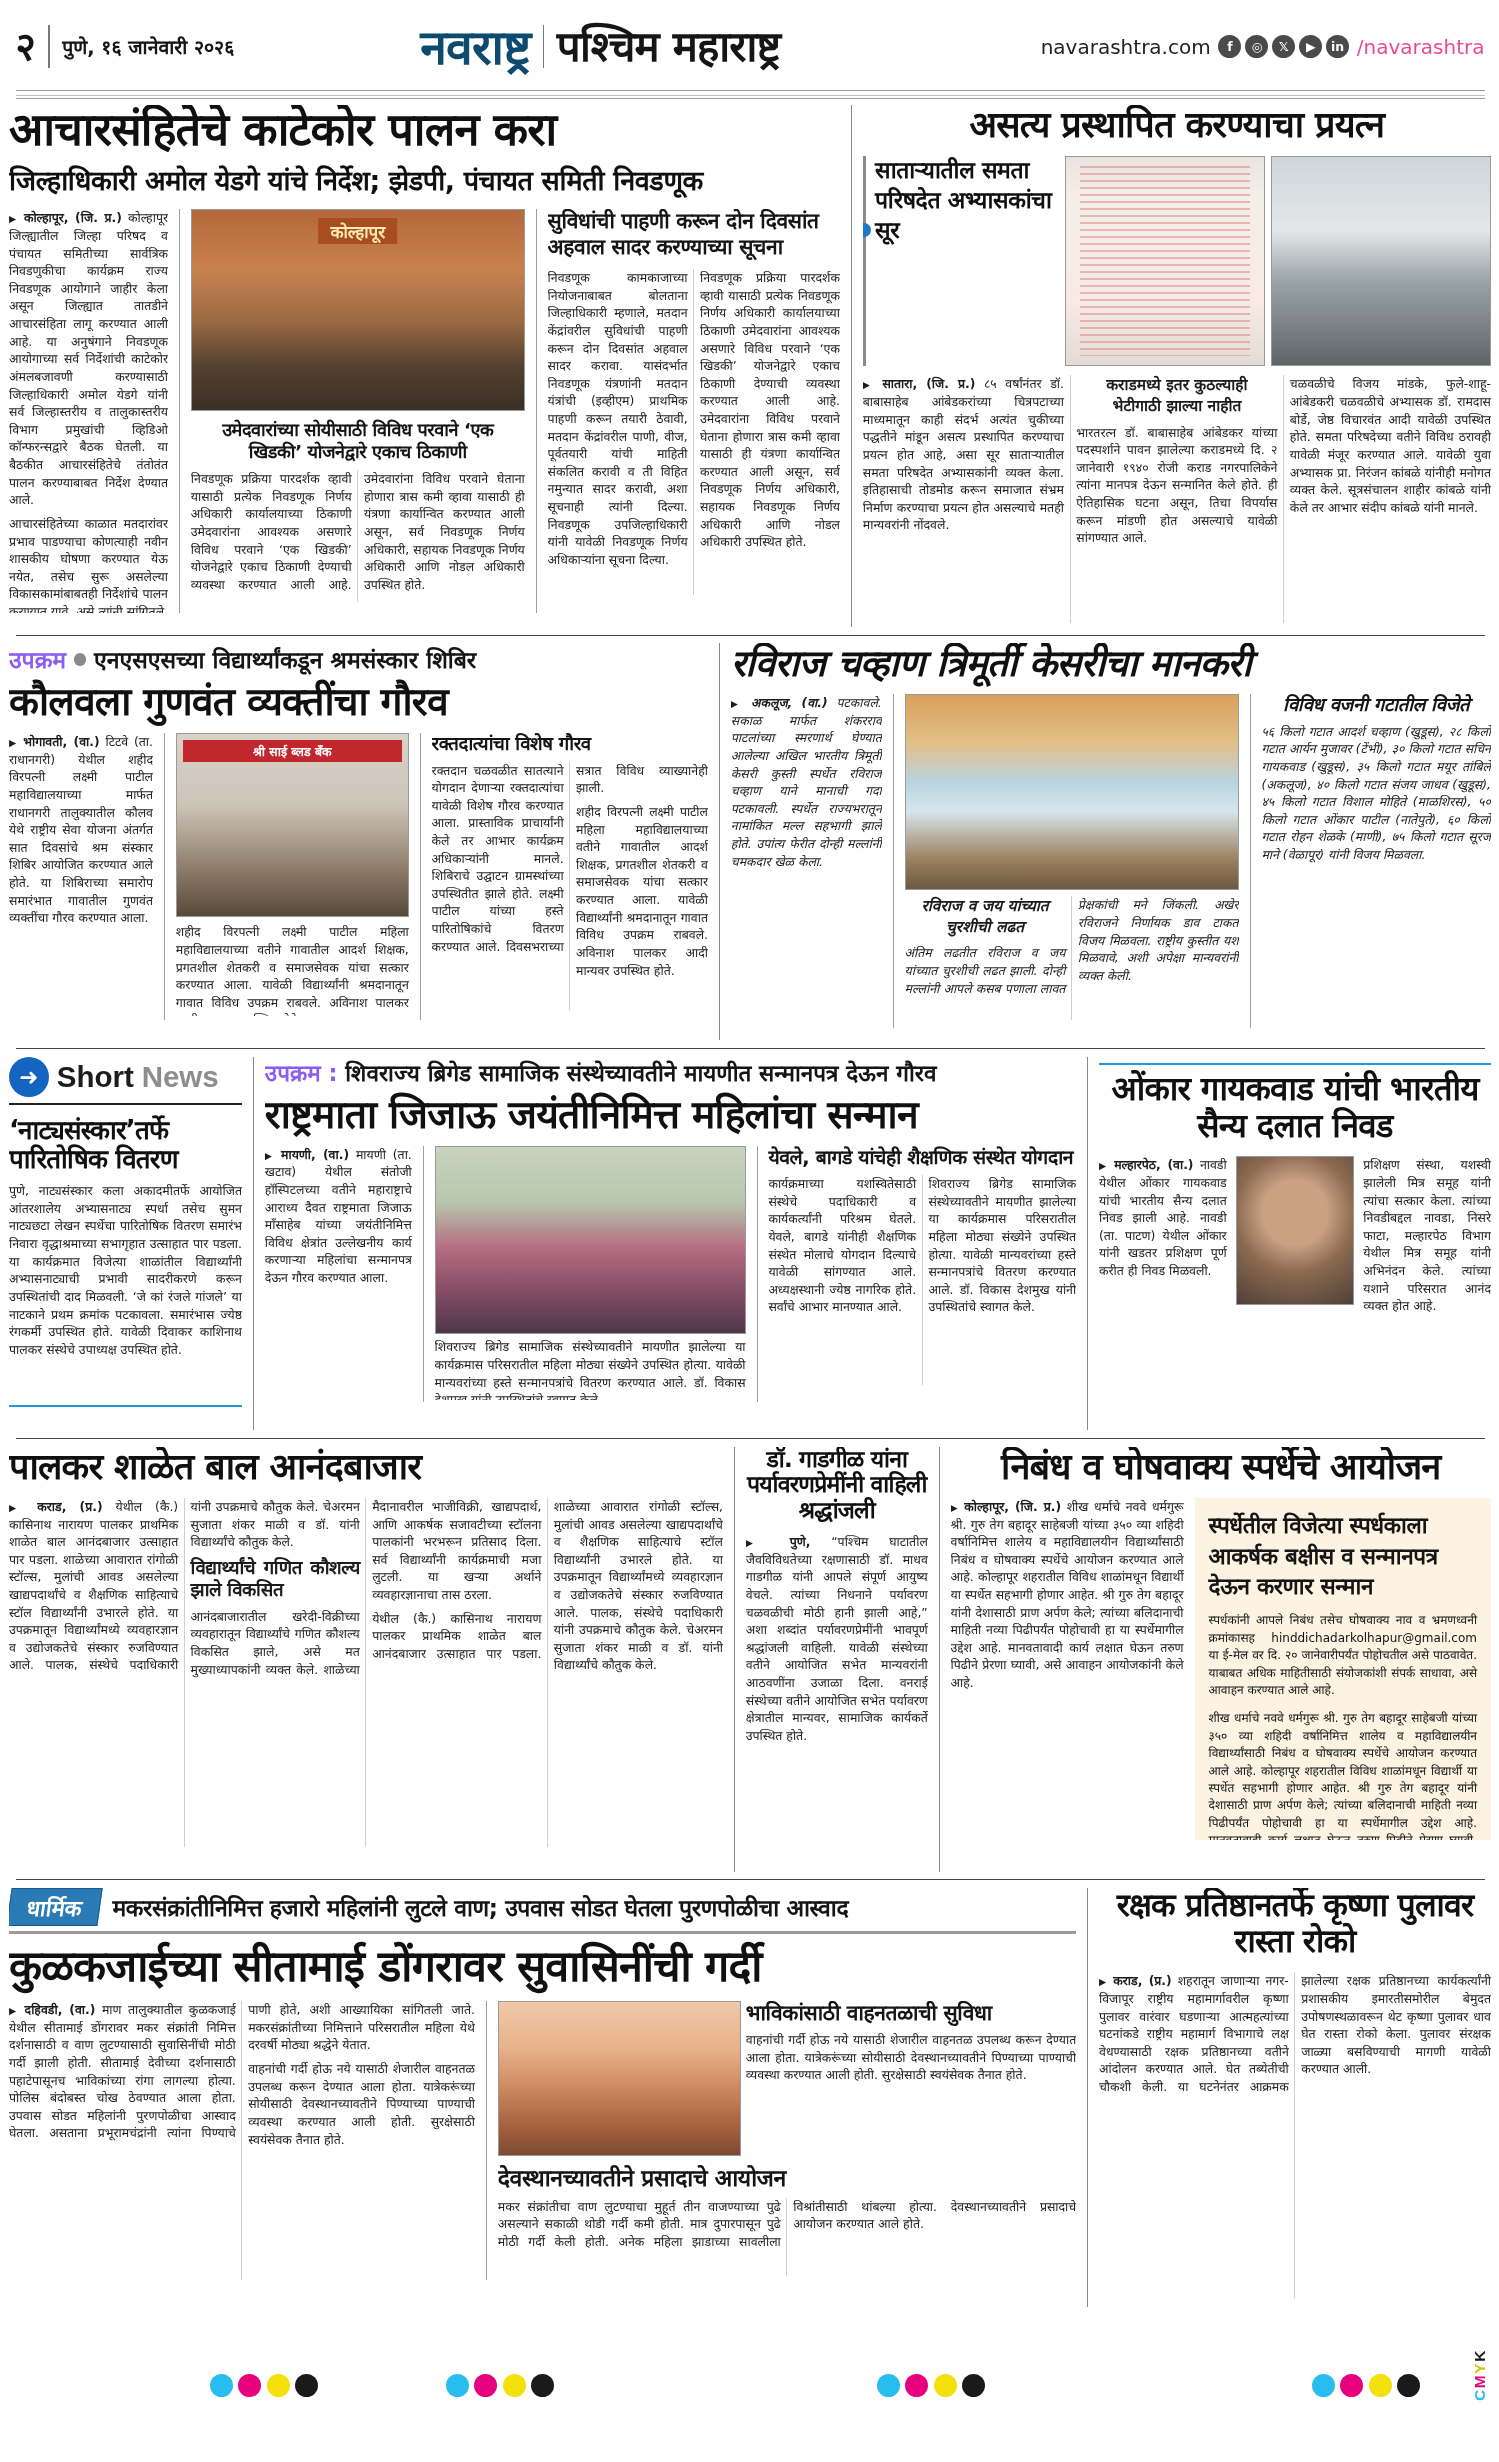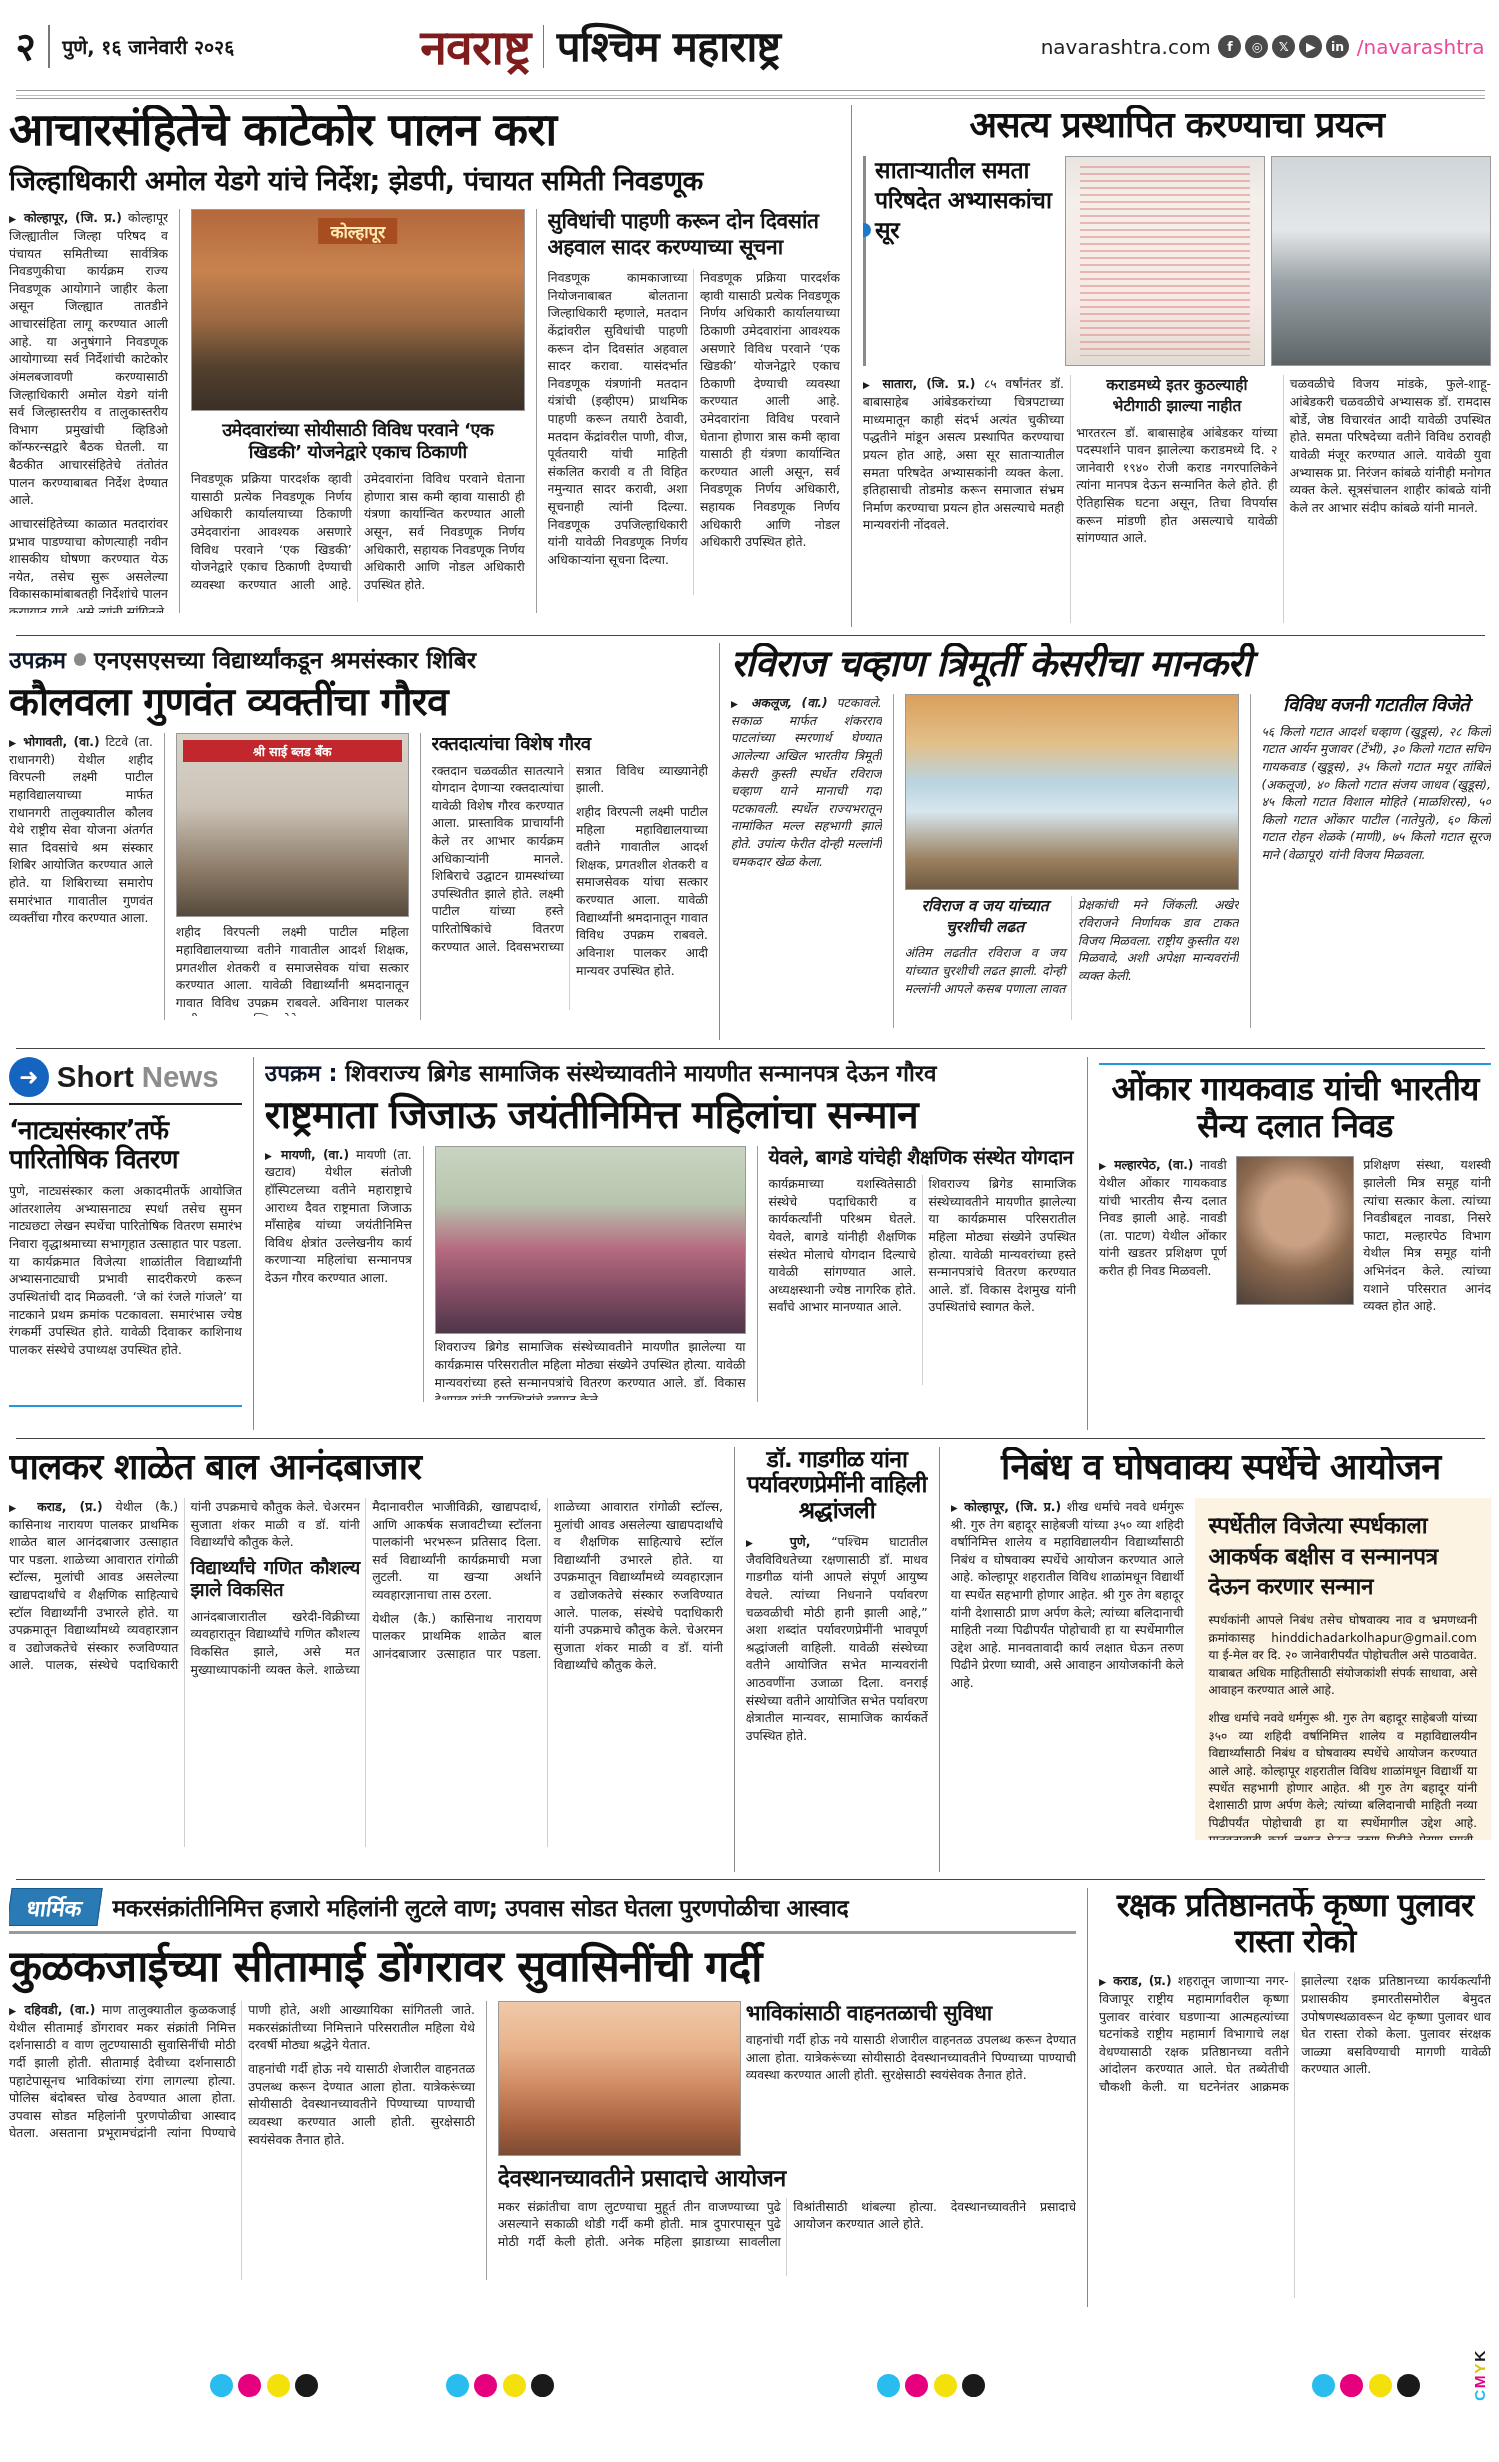--- a/index.html
+++ b/index.html
@@ -5,35 +5,35 @@
   html,body{margin:0;padding:0;background:#e8e8e8;}
   .page{position:relative;width:1500px;height:2462px;margin:0 auto;background:#ffffff;
         font-family:"DejaVu Sans",sans-serif;color:#151515;overflow:hidden;}
   .inner{padding:0 9px;}
   
   .mast{display:flex;align-items:center;height:78px;padding:7.8px 15.5px 0 15.5px;}
   .mast .pageno{font-size:39px;font-weight:bold;line-height:1;}
   .vrule{width:1.6px;background:#777;height:43px;margin:0 12.4px;}
   .mast .date{font-size:19.4px;font-weight:bold;}
   .mast-center{display:flex;align-items:center;margin-left:186px;}
-  .brand{color:#7f1d1d;font-size:48px;font-weight:bold;letter-spacing:-0.8px;line-height:1;}
+  .brand{color:#0c4a6e;font-size:48px;font-weight:bold;letter-spacing:-0.8px;line-height:1;}
   .edition{font-size:42px;font-weight:bold;letter-spacing:-0.8px;line-height:1;}
   .mast-right{margin-left:auto;display:flex;align-items:center;gap:7.8px;}
   .site{font-size:20px;color:#222;}
   .soc{display:flex;gap:3.9px;}
   .soc span{width:23px;height:23px;border-radius:50%;background:#4a4a4a;color:#fff;
             font-size:12.4px;font-weight:bold;display:flex;align-items:center;justify-content:center;}
   .handle{font-size:20px;color:#ec4899;}
   .mast-rules{margin:4.7px 15.5px 0 15.5px;border-top:1.6px solid #9a9a9a;border-bottom:1.6px solid #9a9a9a;height:6.2px;}
   .mast-rules i{display:block;height:3.1px;border-bottom:0.8px solid #bdbdbd;}
   
   .hl{font-weight:bold;letter-spacing:-0.8px;line-height:1.12;color:#101010;}
   .deck{font-weight:bold;letter-spacing:-0.4px;color:#101010;}
   .kick{display:flex;align-items:center;gap:7.8px;font-weight:bold;}
-  .kick .kword{color:#0f172a;}
+  .kick .kword{color:#8b5cf6;}
   .kick .dot{width:12.4px;height:12.4px;border-radius:50%;background:#8a8a8a;}
   .body{font-size:12.4px;line-height:1.42;text-align:justify;color:#1d1d1d;}
   .body p{margin:0 0 6.2px 0;}
   .by{font-weight:bold;}
   .by::before{content:"▶ ";font-size:9.3px;}
   .cols2{columns:2;column-gap:12.4px;column-rule:0.8px solid #cfcfcf;}
   .cols3{columns:3;column-gap:12.4px;column-rule:0.8px solid #cfcfcf;}
   .cols4{columns:4;column-gap:12.4px;column-rule:0.8px solid #cfcfcf;}
   .sub{font-weight:bold;letter-spacing:-0.4px;line-height:1.2;}
   .clip{overflow:hidden;}

